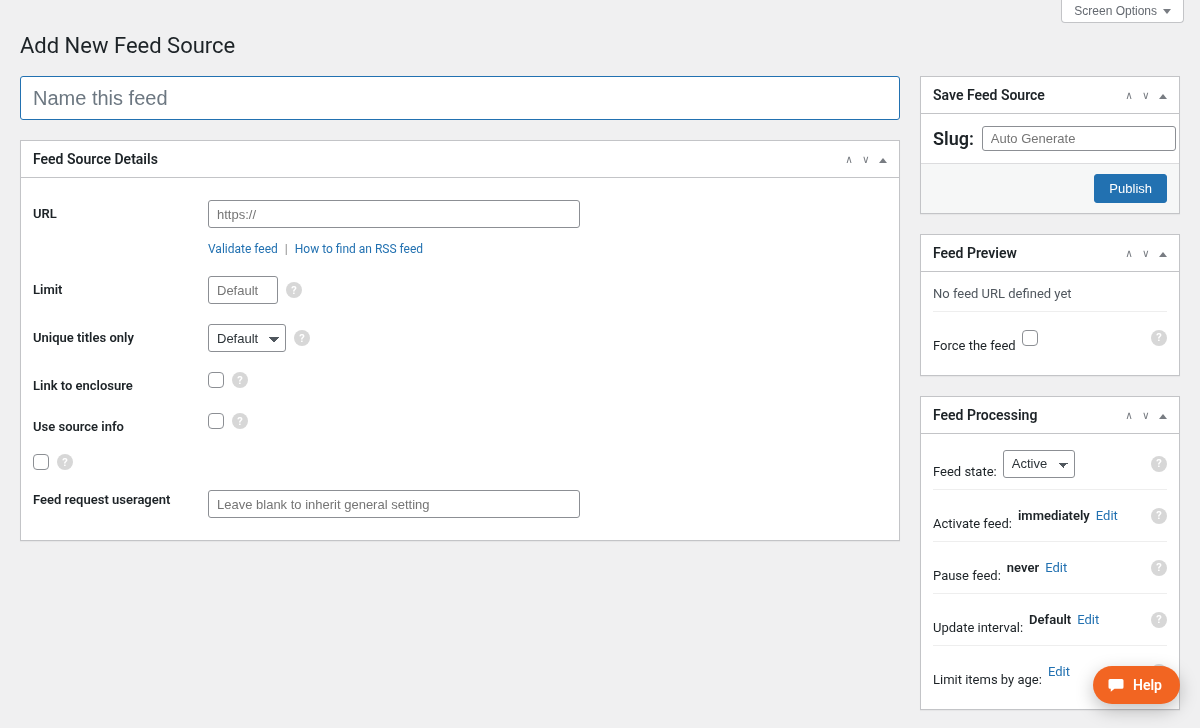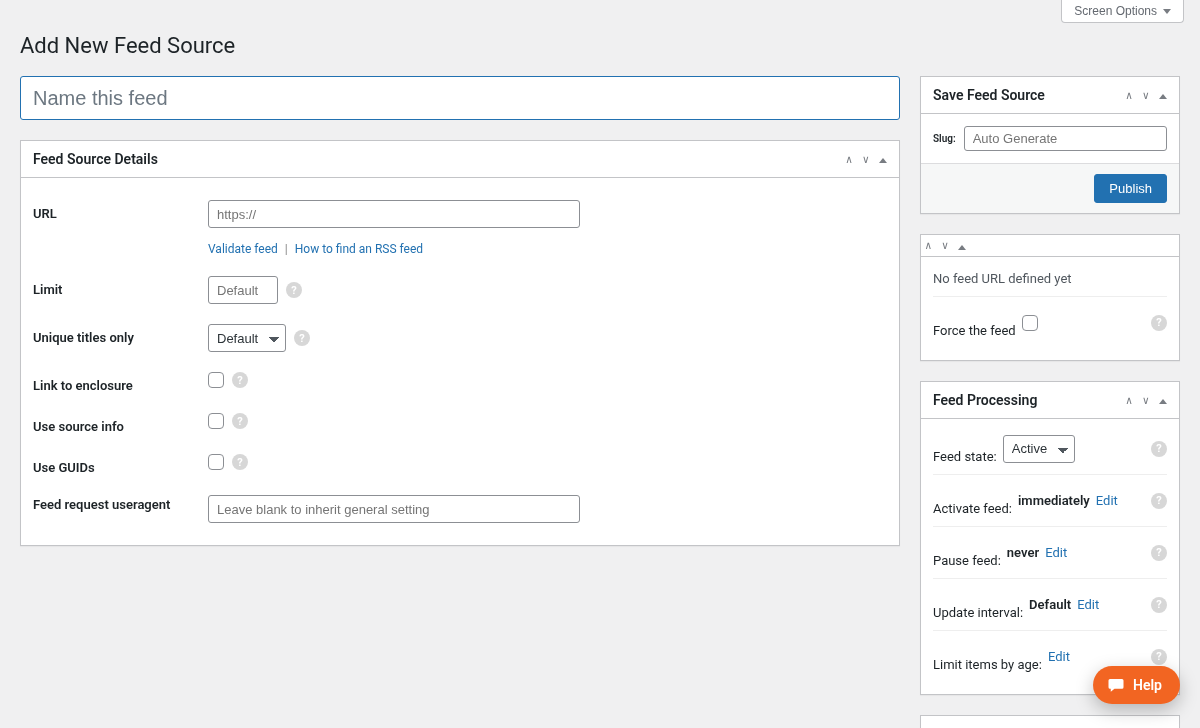--- a/index.html
+++ b/index.html
@@ -75,21 +75,21 @@
   }
   .help-icon {
     display:inline-flex; width:16px; height:16px; border-radius:50%;
     background:#d7d7d7; color:#fff; font-size:11px; font-weight:700;
     align-items:center; justify-content:center; margin-left:8px; vertical-align:middle;
   }
   .inline-gap { display:inline-flex; align-items:center; }
 
   
   .slug-row { display:flex; align-items:center; gap:8px; padding:12px; }
-  .slug-row label { font-weight:600; font-size:10px; }
+  .slug-row label { font-weight:600; font-size:18px; }
   .slug-input { flex:1; border:1px solid #8c8f94; border-radius:3px; padding:4px 8px; font-size:13px; color:#737373; }
   .publish-bar { display:flex; justify-content:flex-end; padding:10px 12px; border-top:1px solid #dcdcde; background:#f6f7f7;}
   .btn-primary {
     background:#2271b1; border:1px solid #2271b1; color:#fff; padding:6px 14px;
     border-radius:3px; font-size:13px; cursor:pointer;
   }
   .side-msg { color:#50575e; font-size:13px; }
   .side-row { display:flex; align-items:center; justify-content:space-between; padding:10px 0; border-top:1px solid #eee; }
   .side-row:first-child { border-top:none; padding-top:2px; }
   .side-row .left { display:flex; align-items:center; gap:6px; flex-wrap:wrap;}
@@ -178,21 +178,20 @@
 
           <div class="form-row">
             <div class="label">Use source info</div>
             <div class="field inline-gap">
               <span class="checkbox"></span>
               <span class="help-icon">?</span>
             </div>
           </div>
 
           <div class="form-row">
-            <div class="label">Use GUIDs</div>
             <div class="field inline-gap">
               <span class="checkbox"></span>
               <span class="help-icon">?</span>
             </div>
           </div>
 
           <div class="form-row">
             <div class="label" style="padding-top:2px">Feed request useragent</div>
             <div class="field">
               <input type="text" class="text-input wide" placeholder="Leave blank to inherit general setting" style="">
@@ -217,20 +216,21 @@
           <label>Slug:</label>
           <input type="text" class="slug-input" placeholder="Auto Generate" style="">
         </div>
         <div class="publish-bar">
           <button class="btn-primary">Publish</button>
         </div>
       </div>
 
       <div class="postbox">
         <div class="postbox-header">
+          <h2>Feed Preview</h2>
           <div class="handle-actions">
             <button class="handle-btn"><span class="chev">∧</span></button>
             <button class="handle-btn"><span class="chev">∨</span></button>
             <button class="handle-btn"><span class="tri-up"></span></button>
           </div>
         </div>
         <div class="inside">
           <div class="side-row">
             <span class="side-msg">No feed URL defined yet</span>
           </div>

